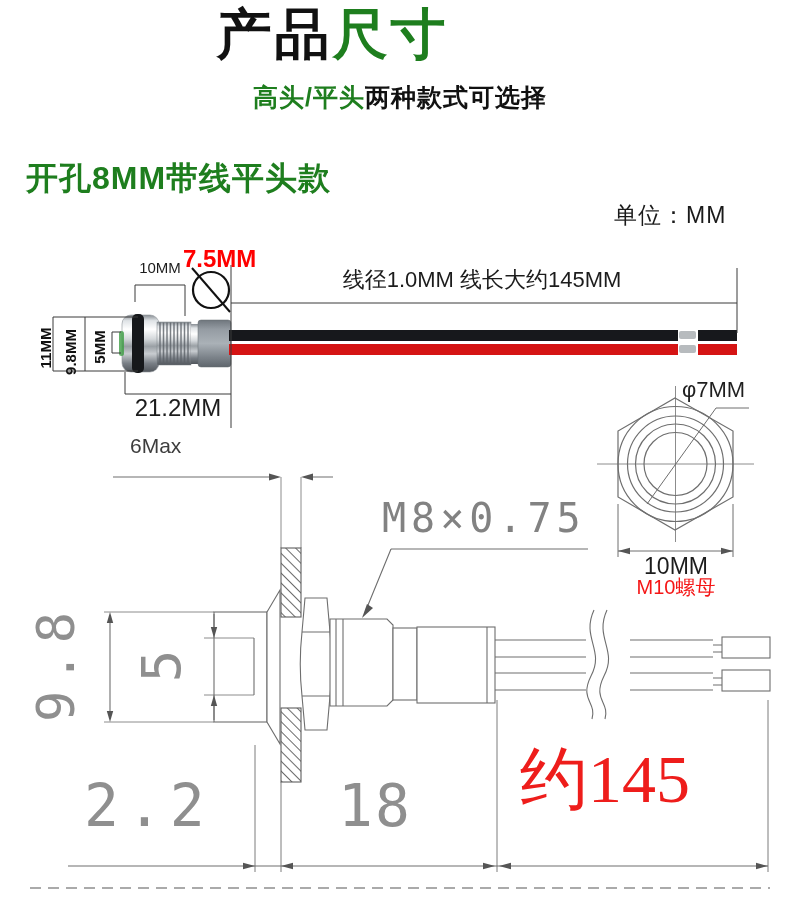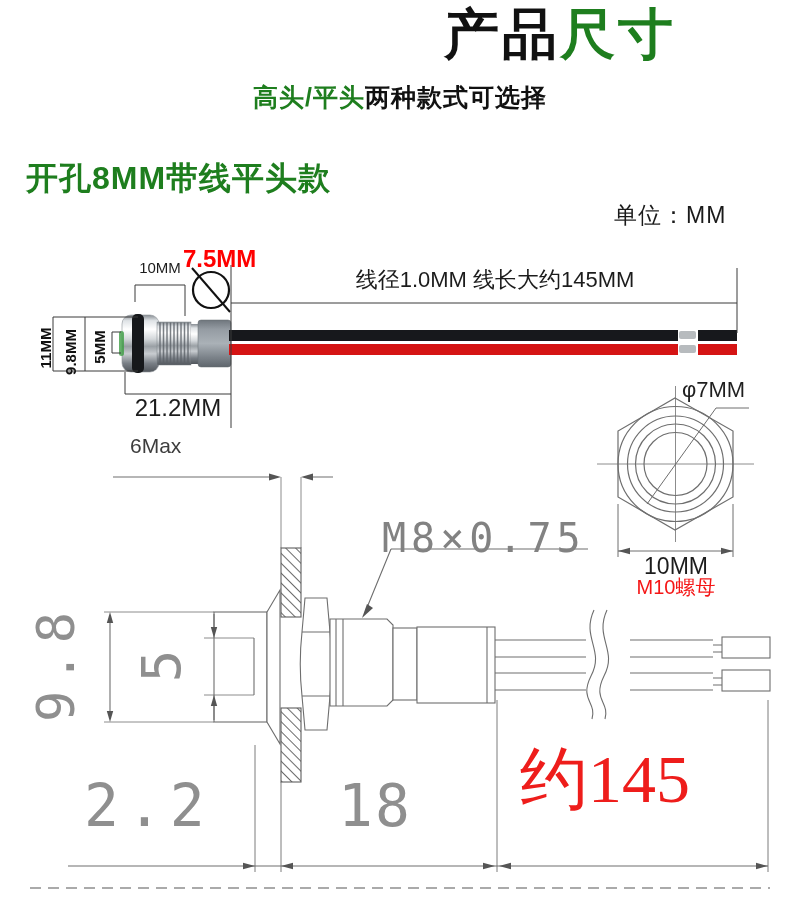--- a/index.html
+++ b/index.html
@@ -5,35 +5,35 @@
   html,body{margin:0;padding:0;background:#fff;}
   #screen{
     position:relative;width:800px;height:903px;background:#ffffff;overflow:hidden;
     font-family:"Liberation Sans","DejaVu Sans",sans-serif;color:#111;
   }
   .abs{position:absolute;line-height:1.05;white-space:nowrap;}
   .ctr{text-align:center;}
   .rot{transform:translate(-50%,-50%) rotate(-90deg);transform-origin:center;}
   .green{color:#1e7e1e;}
   
-  .title{top:6px;left:17px;width:659px;text-align:right;font-size:55px;font-weight:800;letter-spacing:3px;}
+  .title{top:6px;left:3px;width:659px;text-align:center;font-size:55px;font-weight:800;letter-spacing:3px;}
   .subtitle{top:84px;left:0;width:800px;text-align:center;font-size:25px;font-weight:700;letter-spacing:1px;}
   .section-heading{left:26px;top:162px;font-size:32px;font-weight:600;color:#1e7e1e;letter-spacing:1px;}
   .unit-label{left:614px;top:175px;font-size:23px;color:#1a1a1a;letter-spacing:1px;margin-top:28px;}
   
   .lbl{color:#1c1c1c;}
   .dim-10{left:133px;top:260px;width:54px;font-size:15px;}
   .dim-75{left:183px;top:246px;font-size:24px;font-weight:700;color:#ff0000;}
   .rot-lbl{font-size:15px;font-weight:700;color:#111;}
-  .dim-wirespec{left:340px;top:268px;width:310px;font-size:22px;}
+  .dim-wirespec{left:327px;top:268px;width:310px;font-size:22px;}
   .dim-212{left:125px;top:395px;width:106px;font-size:24px;}
   .dim-6max{left:130px;top:435px;font-size:21px;color:#3d3d3d;}
   
   .cad{font-family:"DejaVu Sans Mono","Liberation Mono",monospace;color:#8f8f8f;font-weight:400;}
-  .cad-m8{left:382px;top:497px;font-size:40px;letter-spacing:5px;color:#828282;margin-top:20px;}
+  .cad-m8{left:382px;top:497px;font-size:40px;letter-spacing:5px;color:#828282;}
   .cad-98{font-size:52px;letter-spacing:8px;}
   .cad-5{font-size:54px;}
   .cad-22{left:84px;top:776px;font-size:58px;letter-spacing:8px;}
   .cad-19{left:338px;top:776px;font-size:58px;letter-spacing:2px;}
   .dim-phi7{left:682px;top:378px;font-size:22px;color:#1f1f1f;}
   .dim-nut10{left:625px;top:554px;width:102px;font-size:23px;}
   .lbl-nut{left:614px;top:577px;width:124px;font-size:20px;font-weight:400;color:#f51616;}
   .dim-145{left:520px;top:744px;font-size:68px;color:#ee1d1b;font-family:"Liberation Serif","DejaVu Serif",serif;}
   svg{position:absolute;left:0;top:0;}
 </style>

